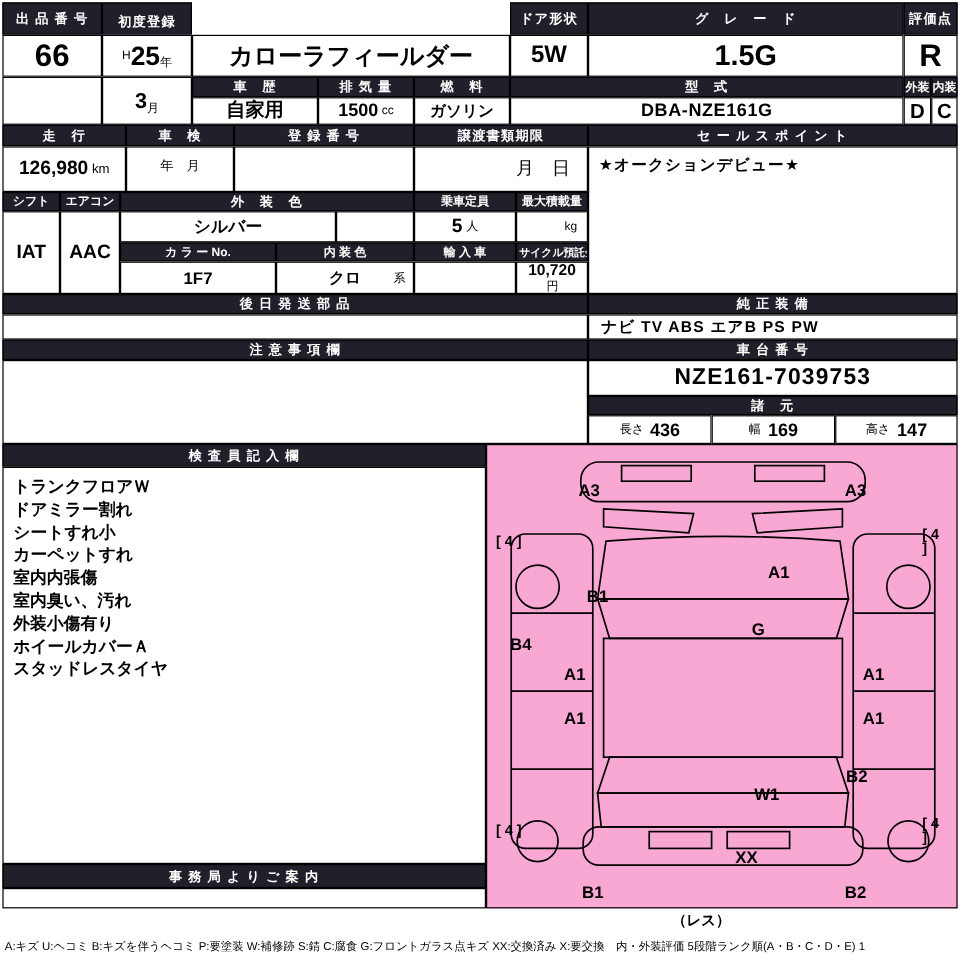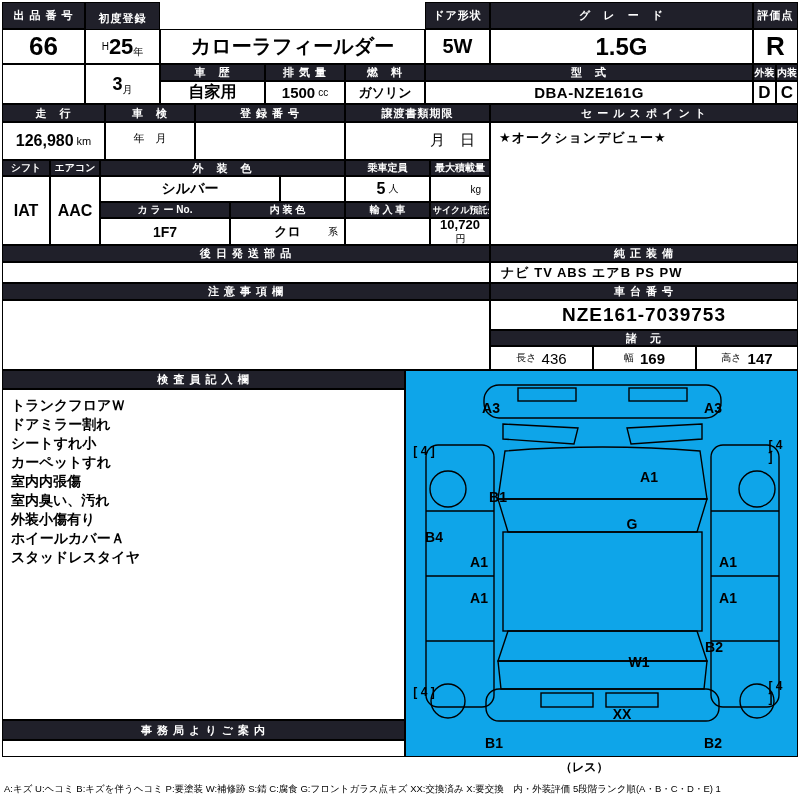--- a/index.html
+++ b/index.html
@@ -13,21 +13,21 @@
   .right{ justify-content:flex-end; }
   .top  { align-items:flex-start; }
   .unit { font-size:10px; font-weight:400; margin-left:3px; }
   .v-lg { font-size:26px; font-weight:700; }
   .v-md { font-size:20px; font-weight:700; }
   .v-name { font-size:20px; font-weight:700; letter-spacing:0; }
   .notes-list { display:block; padding:6px 0 0 8px; }
   .notes-list div { font-size:14px; font-weight:700; line-height:19px; }
   .dmg { position:absolute; transform:translate(-50%,-50%); font-size:14px; font-weight:700; line-height:1; }
   .dmg-sm { font-size:12px; }
-  .diagram-box { position:absolute; left:405px; top:370px; width:393px; height:387px; border:1px solid #000; background:#0ea5e9; }
+  .diagram-box { position:absolute; left:405px; top:370px; width:393px; height:387px; border:1px solid #000; background:#f9a8d4; }
   .diagram-box svg { position:absolute; left:0; top:0; }
   .legend { position:absolute; left:4px; top:783px; font-size:9.5px; letter-spacing:0; }
   .res { position:absolute; left:560px; top:759px; font-size:12px; font-weight:700; }
   .sales-lines { display:block; padding:6px 0 0 8px; }
   .sales-lines div { font-size:13px; font-weight:700; line-height:18px; letter-spacing:1px; }
 </style>
 </head>
 <body>
 
 <div class="sheet">
@@ -125,21 +125,21 @@
   <div class="cell hdr" style="left:490px;top:245px;width:308px;height:17px;">純 正 装 備</div>
   <div class="cell left" style="left:490px;top:262px;width:308px;height:21px;padding-left:10px;font-size:13px;font-weight:700;letter-spacing:1px;">ナビ TV ABS エアB PS PW</div>
 
   <div class="cell hdr" style="left:2px;top:283px;width:488px;height:17px;">注 意 事 項 欄</div>
   <div class="cell" style="left:2px;top:300px;width:488px;height:70px;"></div>
   <div class="cell hdr" style="left:490px;top:283px;width:308px;height:17px;">車 台 番 号</div>
   <div class="cell" style="left:490px;top:300px;width:308px;height:30px;font-size:19px;font-weight:700;letter-spacing:1px;">NZE161-7039753</div>
   <div class="cell hdr" style="left:490px;top:330px;width:308px;height:16px;">諸　元</div>
   <div class="cell" style="left:490px;top:346px;width:103px;height:24px;">
     <span style="font-size:10px;">長さ</span>
-      <span style="font-size:15px;font-weight:400;margin-left:5px;">436</span>
+      <span style="font-size:15px;font-weight:700;margin-left:5px;">436</span>
   </div>
   <div class="cell" style="left:593px;top:346px;width:103px;height:24px;">
     <span style="font-size:10px;">幅</span>
       <span style="font-size:15px;font-weight:700;margin-left:6px;">169</span>
   </div>
   <div class="cell" style="left:696px;top:346px;width:102px;height:24px;">
     <span style="font-size:10px;">高さ</span>
       <span style="font-size:15px;font-weight:700;margin-left:6px;">147</span>
   </div>
 

